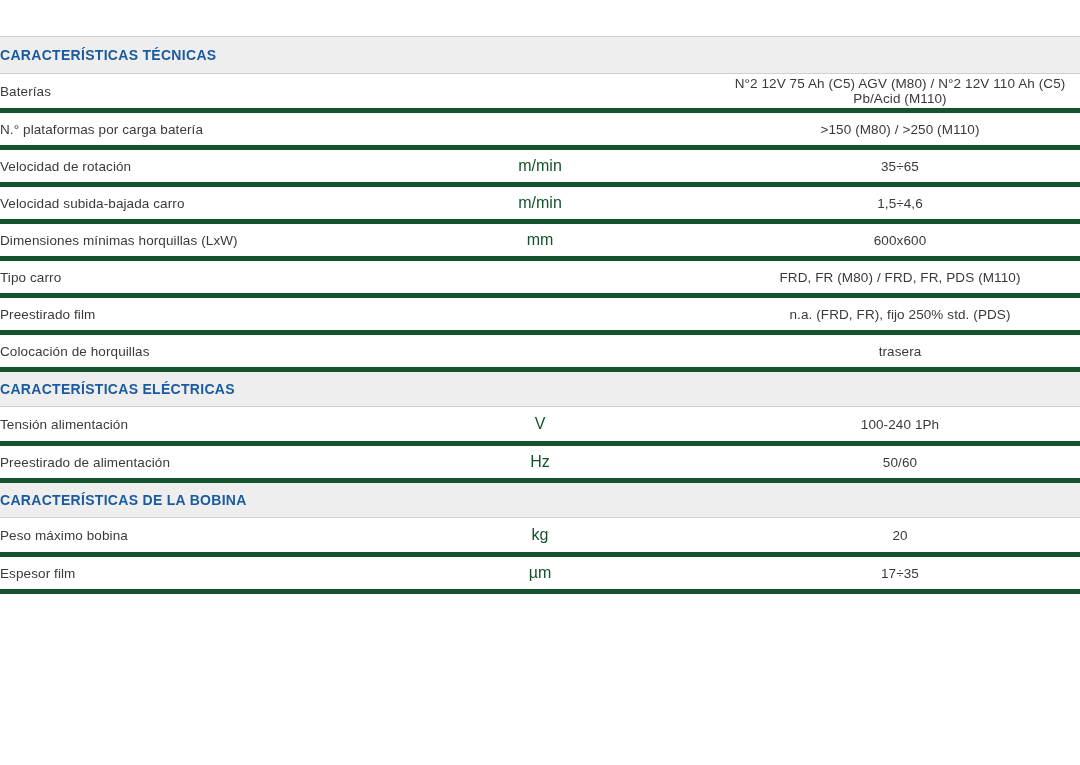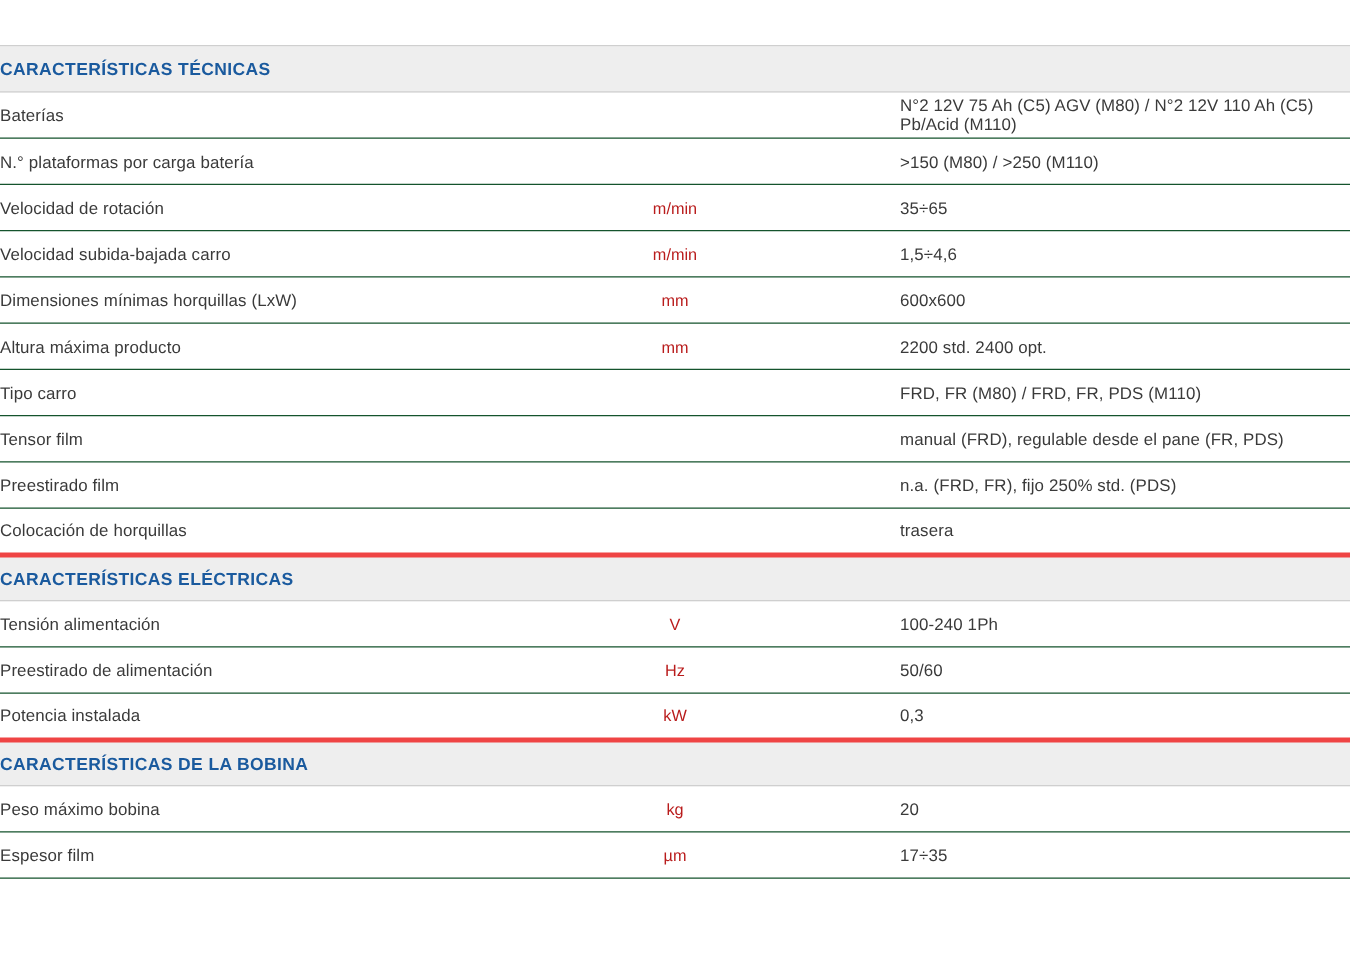--- a/index.html
+++ b/index.html
@@ -34,38 +34,39 @@
   .cell-label {
     width: 400px;
     padding-left: 16px;
     font-size: 13.5px;
     color: #3a3a3a;
     letter-spacing: 0.1px;
   }
   .cell-unit {
     width: 90px;
     text-align: center;
-    font-size: 13px;
-    color: #b91c1c;
+    font-size: 16px;
+    color: #14532d;
   }
   .cell-value {
     padding-left: 5px;
     font-size: 13.5px;
     color: #3a3a3a;
     letter-spacing: 0.1px;
+    text-align: center;
   }
   .section-title {
     font-size: 14px;
     font-weight: bold;
     color: #1a5a9e;
     letter-spacing: 0.3px;
     padding-left: 16px;
   }
   tr.data-row {
-    border-bottom: 1px solid #14532d;
+    border-bottom: 5px solid #14532d;
   }
   tr.section-row {
     border-top: 4px solid #ef4444;
     border-bottom: 1px solid #cfcfcf;
   }
   tr.first-section-row {
     border-top: 1px solid #cfcfcf;
   }
   .wrap {
     width: 1080px;
@@ -102,33 +103,23 @@
           <td class="cell-label">Velocidad subida-bajada carro</td>
           <td class="cell-unit">m/min</td>
           <td class="cell-value">1,5÷4,6</td>
         </tr>
         <tr class="data-row row">
           <td class="cell-label">Dimensiones mínimas horquillas (LxW)</td>
           <td class="cell-unit">mm</td>
           <td class="cell-value">600x600</td>
         </tr>
         <tr class="data-row row">
-          <td class="cell-label">Altura máxima producto</td>
-          <td class="cell-unit">mm</td>
-          <td class="cell-value">2200 std. 2400 opt.</td>
-        </tr>
-        <tr class="data-row row">
           <td class="cell-label">Tipo carro</td>
           <td class="cell-unit"></td>
           <td class="cell-value">FRD, FR (M80) / FRD, FR, PDS (M110)</td>
-        </tr>
-        <tr class="data-row row">
-          <td class="cell-label">Tensor film</td>
-          <td class="cell-unit"></td>
-          <td class="cell-value">manual (FRD), regulable desde el pane (FR, PDS)</td>
         </tr>
         <tr class="data-row row">
           <td class="cell-label">Preestirado film</td>
           <td class="cell-unit"></td>
           <td class="cell-value">n.a. (FRD, FR), fijo 250% std. (PDS)</td>
         </tr>
         <tr class="data-row row">
           <td class="cell-label">Colocación de horquillas</td>
           <td class="cell-unit"></td>
           <td class="cell-value">trasera</td>
@@ -139,25 +130,20 @@
         <tr class="data-row row">
           <td class="cell-label">Tensión alimentación</td>
           <td class="cell-unit">V</td>
           <td class="cell-value">100-240 1Ph</td>
         </tr>
         <tr class="data-row row">
           <td class="cell-label">Preestirado de alimentación</td>
           <td class="cell-unit">Hz</td>
           <td class="cell-value">50/60</td>
         </tr>
-        <tr class="data-row row">
-          <td class="cell-label">Potencia instalada</td>
-          <td class="cell-unit">kW</td>
-          <td class="cell-value">0,3</td>
-        </tr>
         <tr class="section-row row section">
           <td colspan="3" class="section-title">CARACTERÍSTICAS DE LA BOBINA</td>
         </tr>
         <tr class="data-row row">
           <td class="cell-label">Peso máximo bobina</td>
           <td class="cell-unit">kg</td>
           <td class="cell-value">20</td>
         </tr>
         <tr class="data-row row">
           <td class="cell-label">Espesor film</td>

